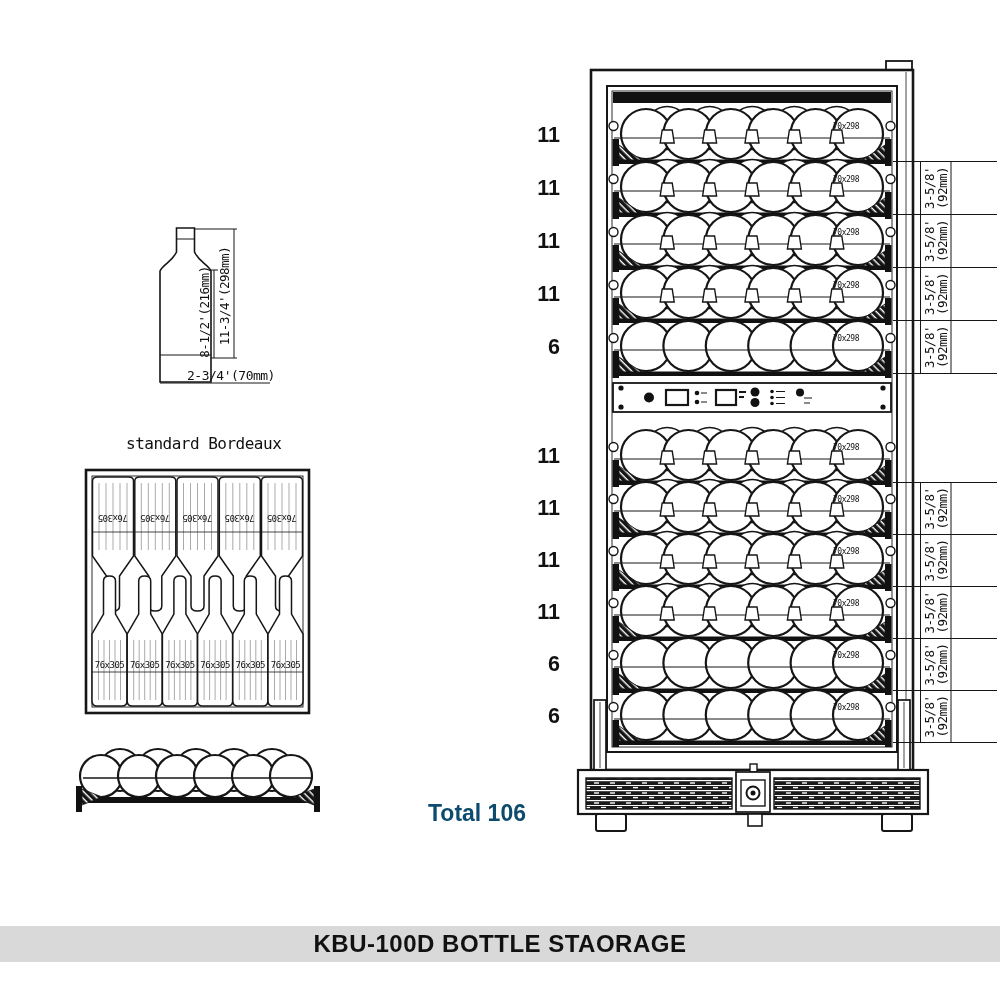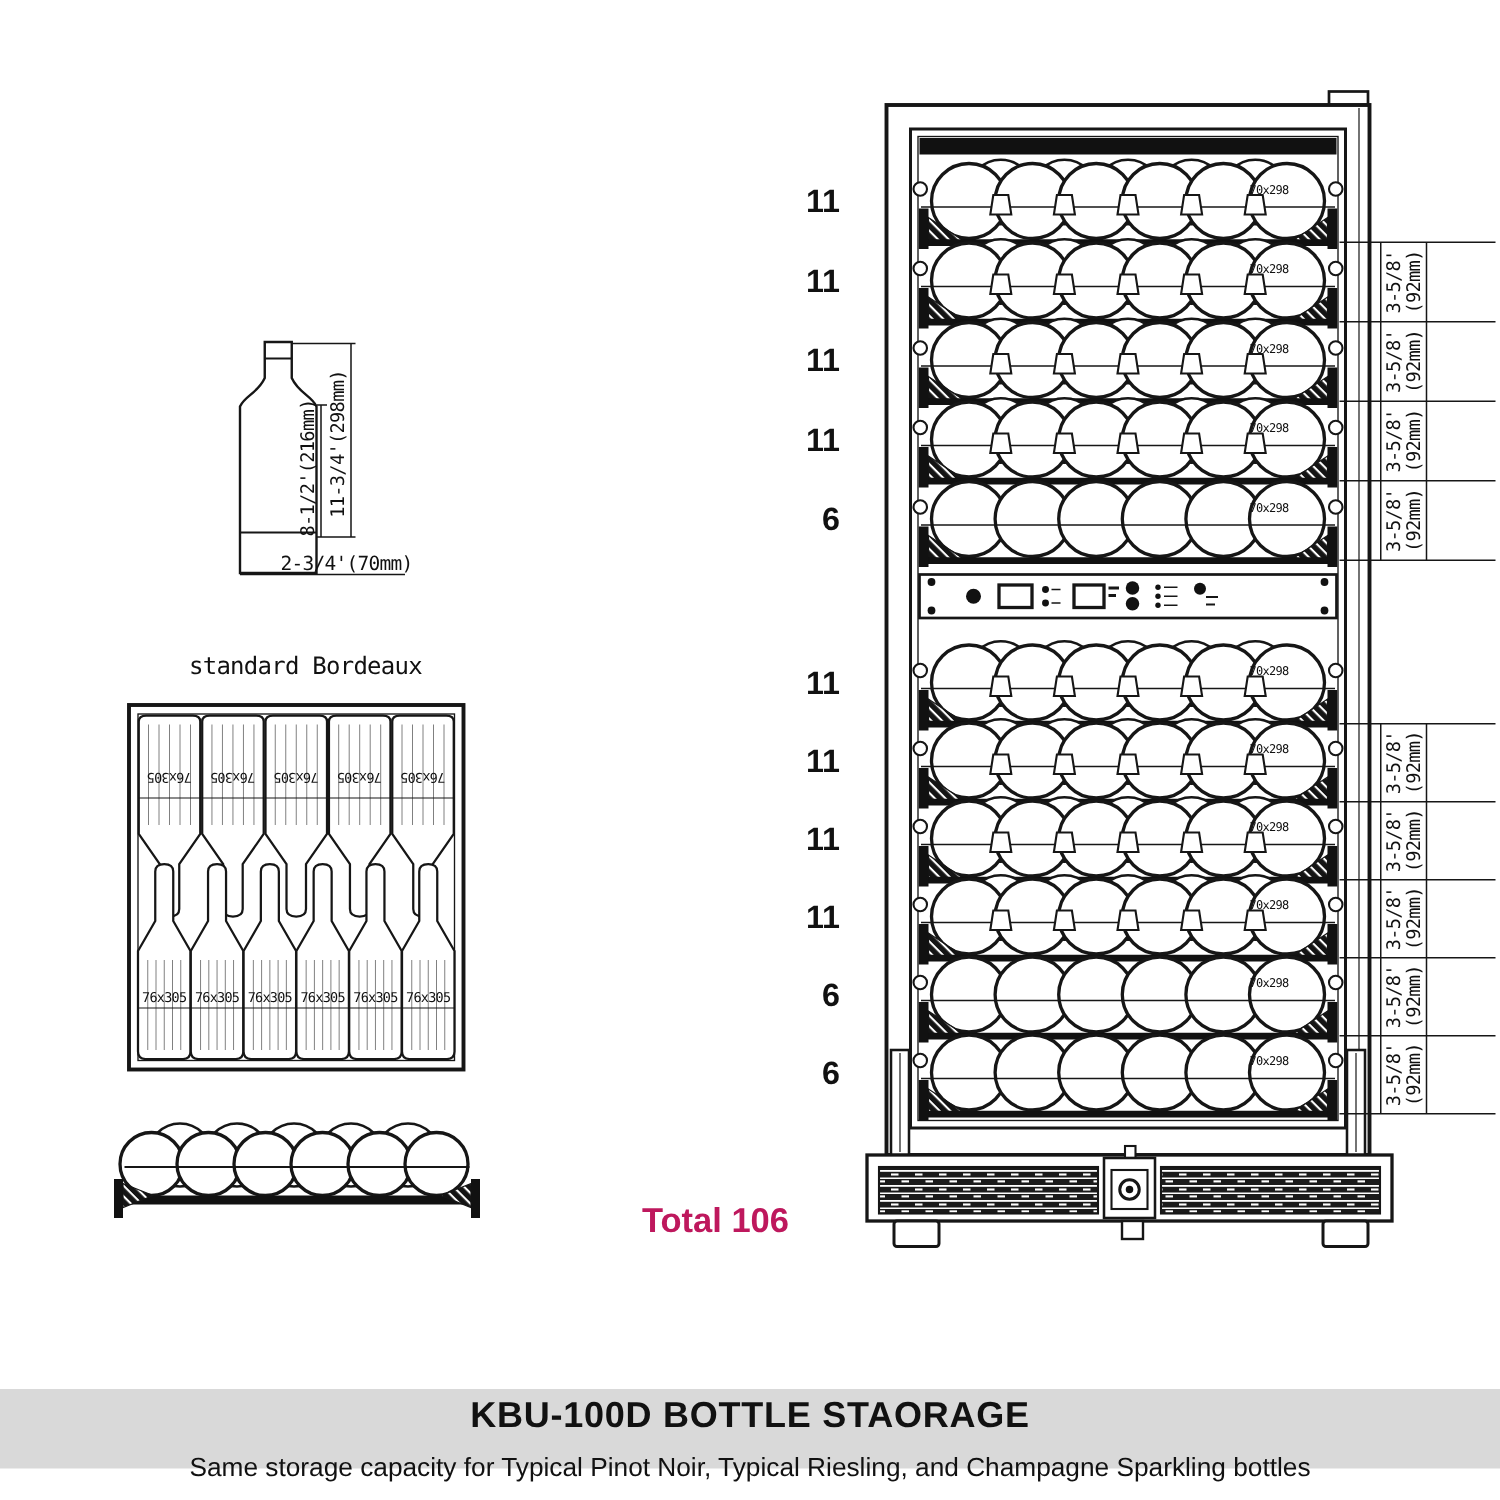--- a/index.html
+++ b/index.html
@@ -1,22 +1,22 @@
 <!DOCTYPE html>
 <html><head>
 <meta charset="utf-8">
 <style>
   html,body{margin:0;padding:0;background:#fff;}
   .canvas{position:relative;width:1000px;height:1000px;background:#fff;overflow:hidden;
           font-family:"Liberation Sans",sans-serif;color:#111;}
   #drawing{position:absolute;left:0;top:0;}
   .cad-caption{position:absolute;left:126px;top:390px;width:170px;
 format:center;font-family:"DejaVu Sans Mono",monospace;font-size:16px;letter-spacing:-0.5px;color:#111;white-space:nowrap;margin-top:44px;}
-  .total-label{position:absolute;left:428px;top:800px;font-size:23px;font-weight:bold;color:#be185d;white-space:nowrap;text-align:right;}
-  .title-band{position:absolute;left:0;top:926px;width:1000px;height:53px;line-height:36px;
+  .total-label{position:absolute;left:428px;top:800px;font-size:23px;font-weight:bold;color:#0c4a6e;white-space:nowrap;text-align:right;}
+  .title-band{position:absolute;left:0;top:926px;width:1000px;height:36px;line-height:36px;
               text-align:center;font-size:24px;font-weight:bold;letter-spacing:0.5px;color:#111;}
   .subtitle{position:absolute;left:0;top:963px;width:1000px;height:30px;line-height:30px;
             text-align:center;font-size:17.5px;color:#111;}
   svg text{stroke:none;}
   .cadtxt{font-family:"DejaVu Sans Mono",monospace;fill:#111;letter-spacing:-0.5px;}
   .numtxt{font-family:"Liberation Sans",sans-serif;font-weight:bold;fill:#111;}
 </style>
 </head>
 <body>
 
@@ -555,14 +555,13 @@
         <text x="946.5" y="716.5" font-size="12.5" text-anchor="middle" class="cadtxt" transform="rotate(-90 946.5 716.5)">(92mm)</text>
       </g>
     </svg>
 
   <div class="cad-caption">standard Bordeaux</div>
 
   <div class="total-label">Total 106</div>
 
   <div class="title-band" style="background: rgb(217, 217, 217);">KBU-100D BOTTLE STAORAGE</div>
 
-  <div class="subtitle">Same storage capacity for Typical Pinot Noir, Typical Riesling, and Champagne Sparkling bottles</div>
 </div>
 
 </body></html>

